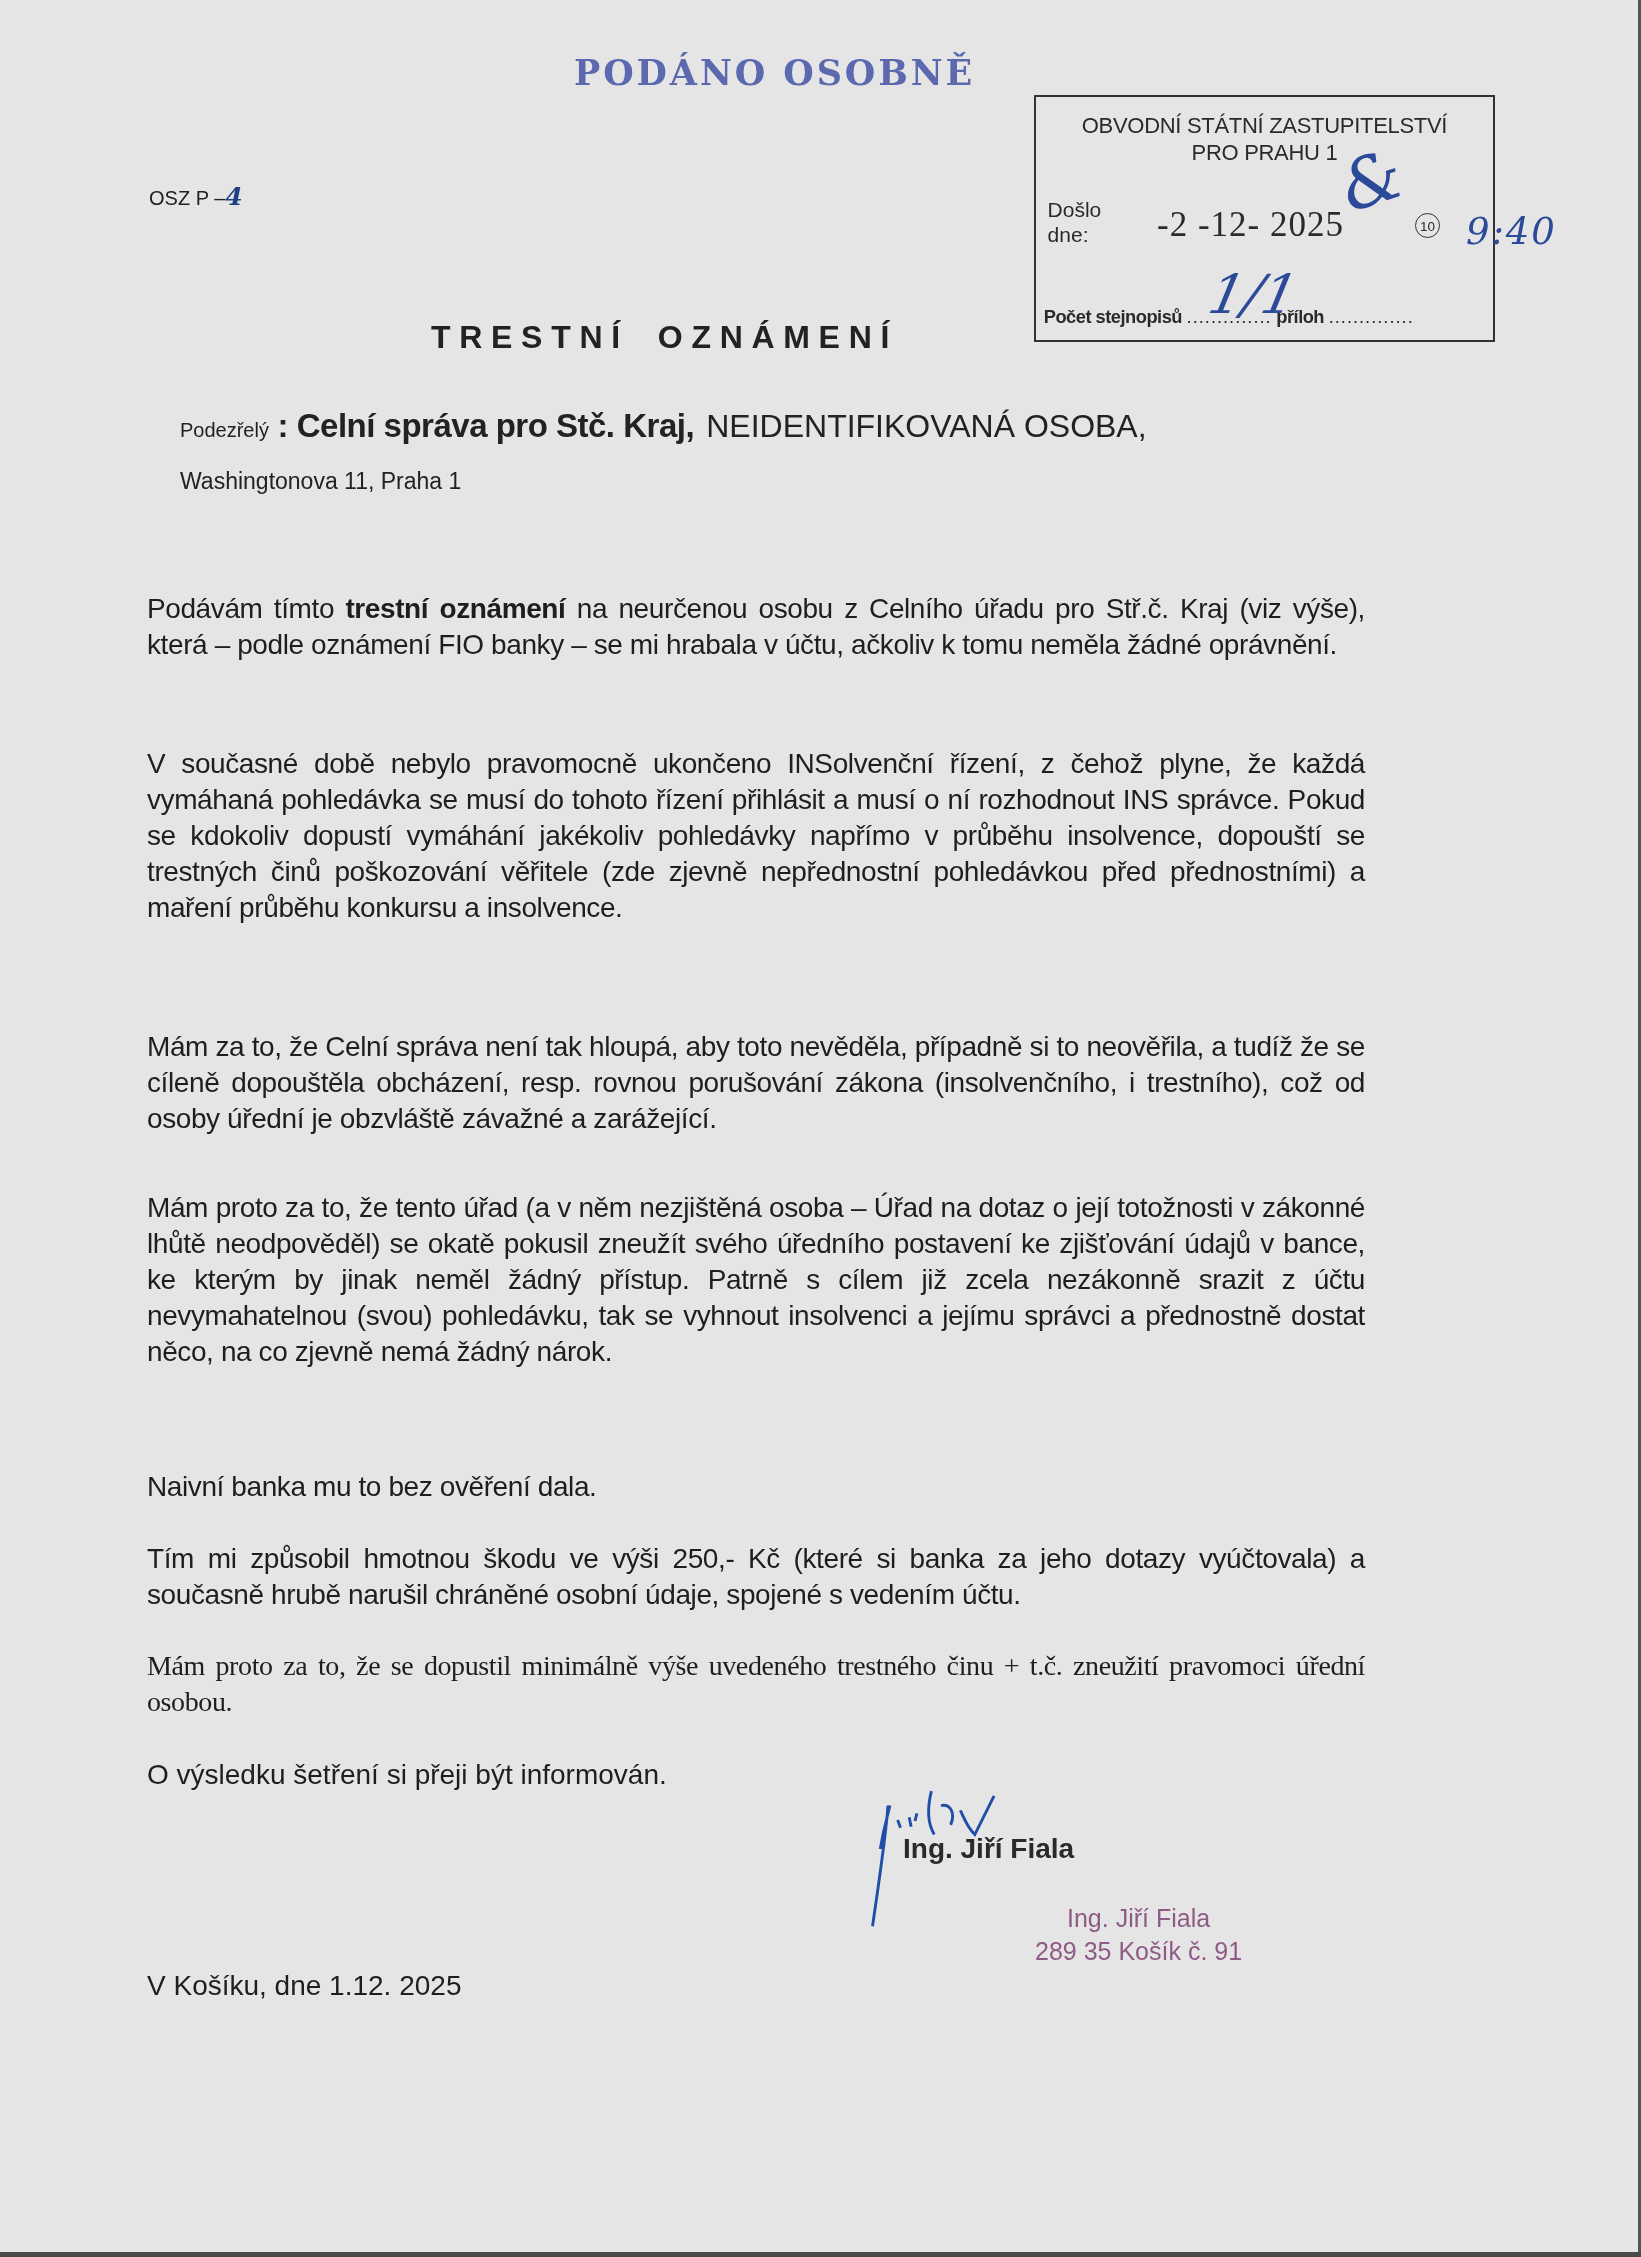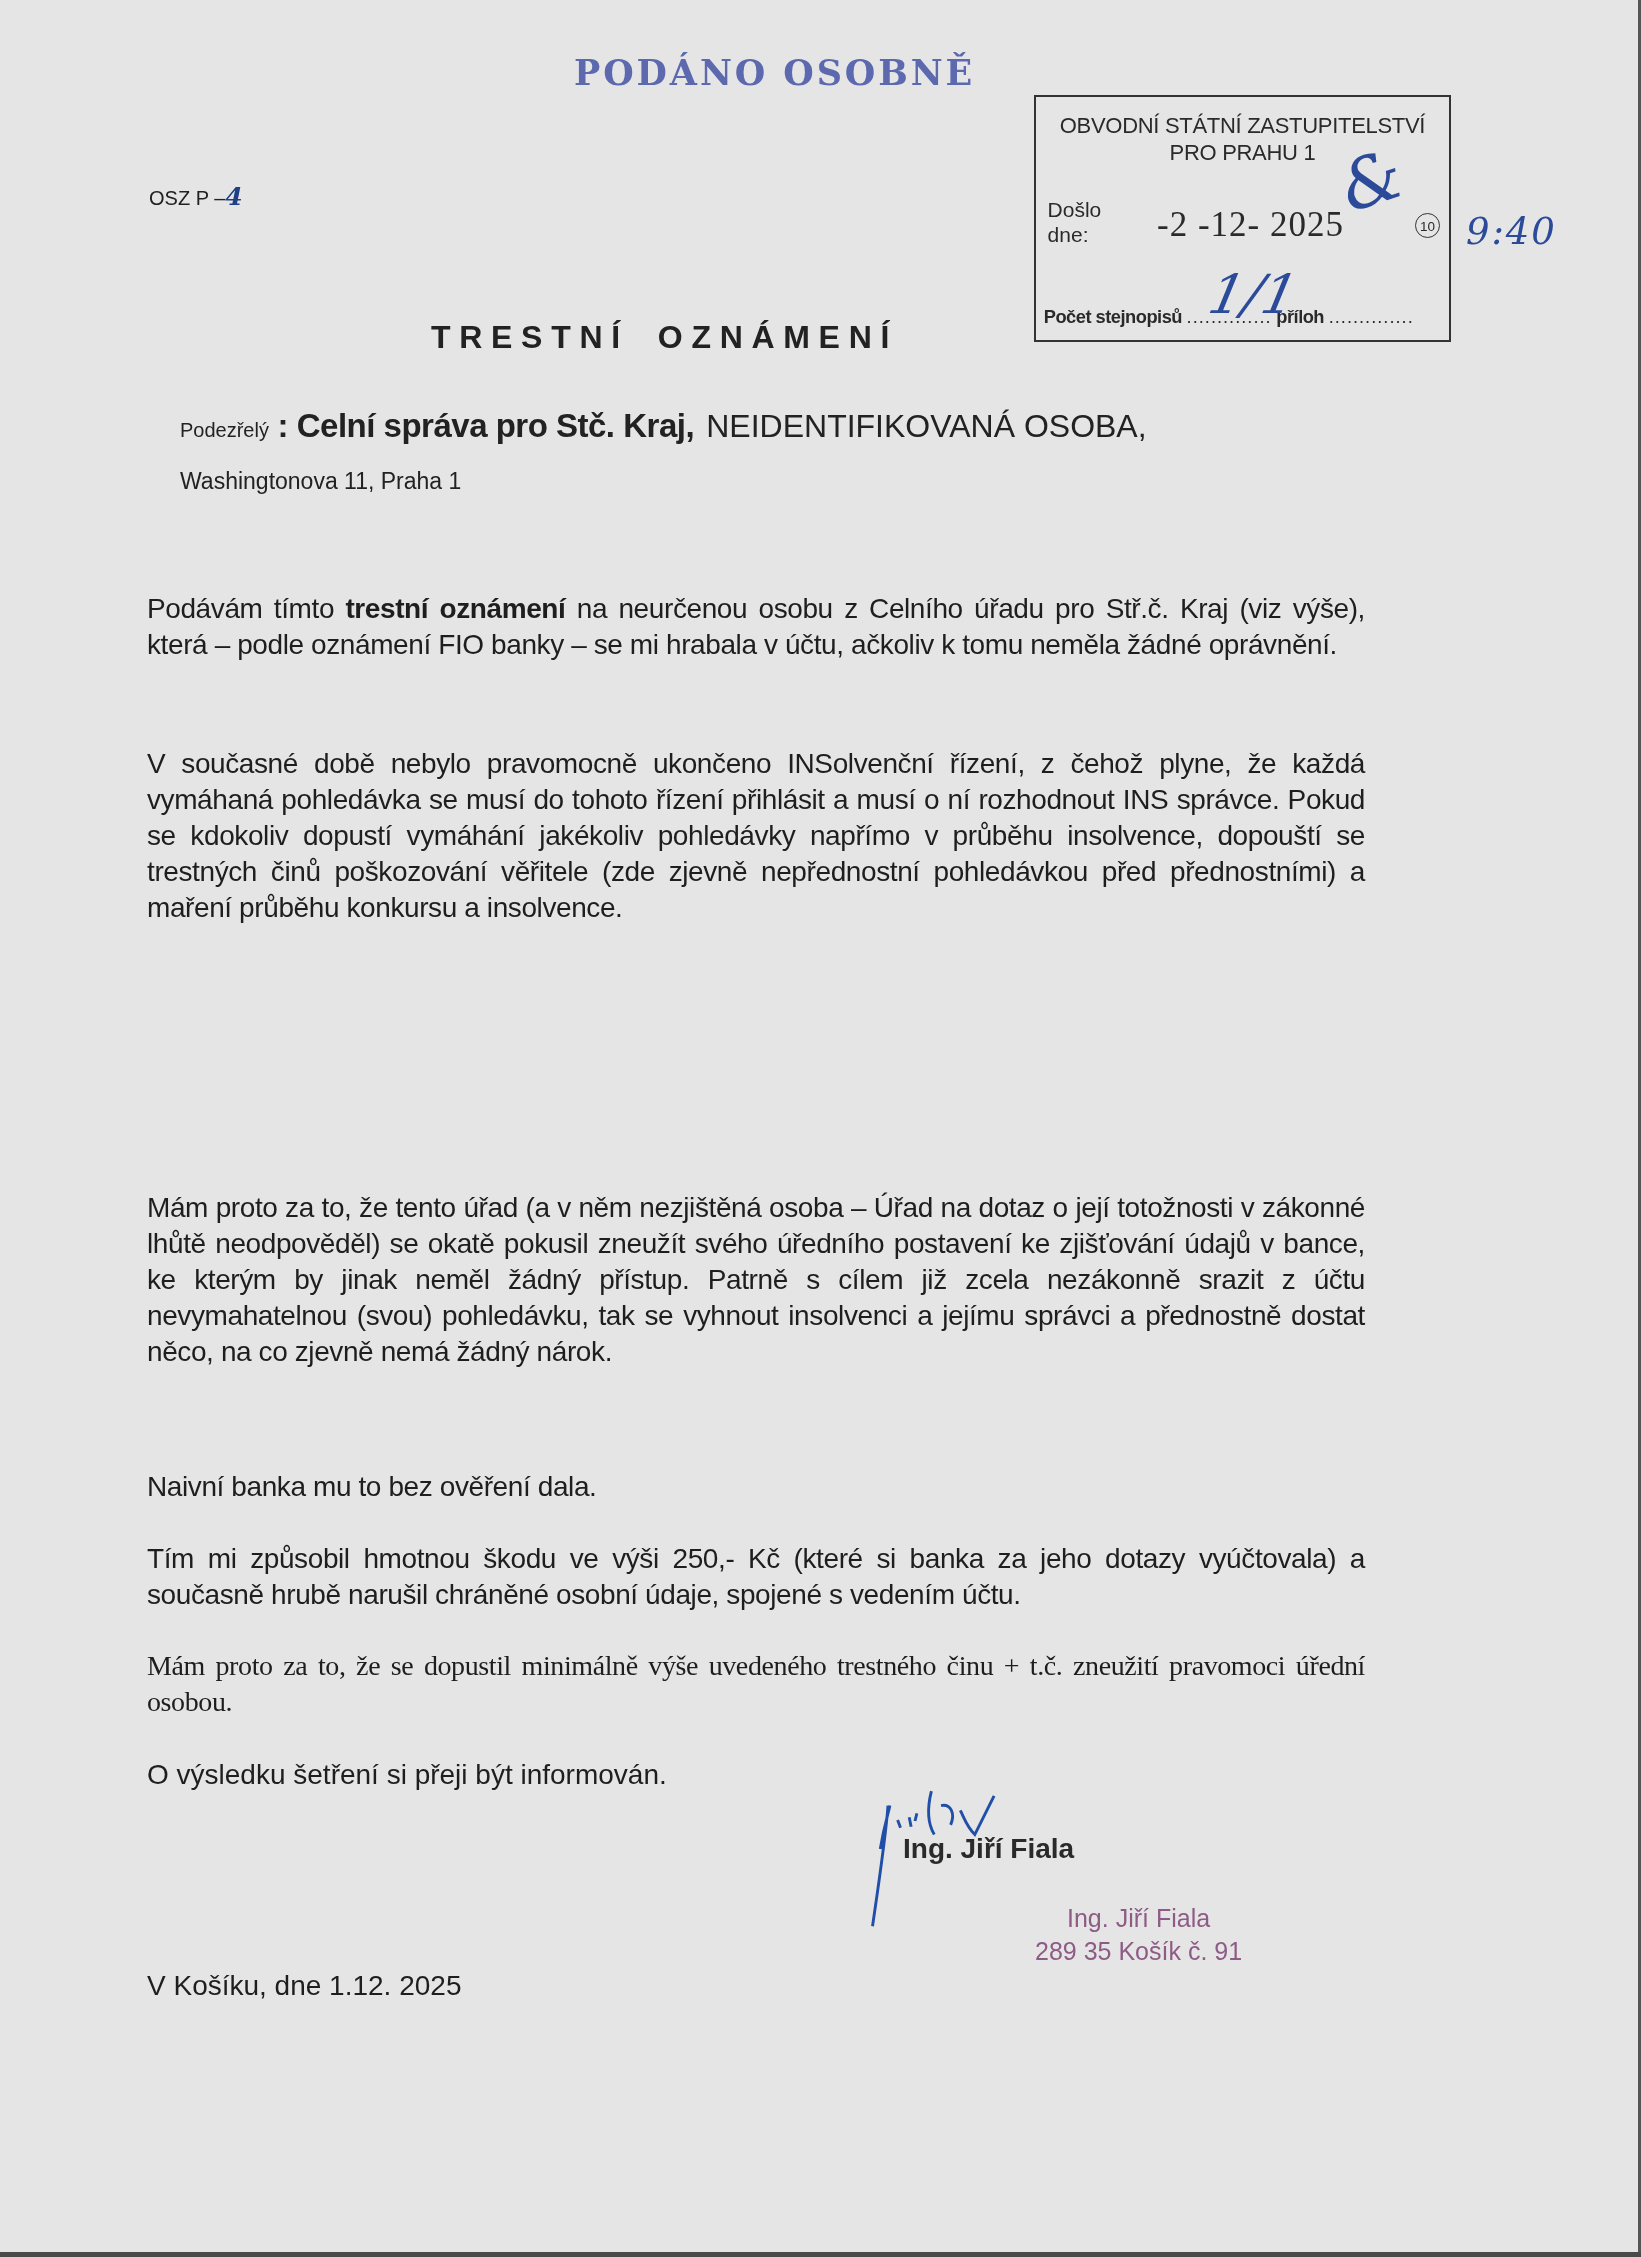--- a/index.html
+++ b/index.html
@@ -17,21 +17,21 @@
     position:absolute; left:574px; top:52px;
     font-family:"DejaVu Serif", serif; font-weight:bold; font-size:35px;
     letter-spacing:2.9px; color:#4a58a8; opacity:0.88;
   }
 
   .ref { position:absolute; left:149px; top:182px; font-size:20px; color:#222; }
   .ref .hand { font-family:"DejaVu Serif", serif; font-style:italic; font-weight:bold; color:#1f3f86; font-size:25px; }
 
   
   .reg-stamp {
-    position:absolute; left:1034px; top:95px; width:417px; height:247px;
+    position:absolute; left:1034px; top:95px; width:461px; height:247px;
     border:2.9px solid #333; border-right-width:2.9px; box-sizing:border-box;
     color:#2a2a2a;
   }
   .reg-title { position:absolute; left:0; right:0; top:15.4px; text-align:center; font-size:22px; line-height:27px; letter-spacing:-0.3px; }
   .reg-doslo { position:absolute; left:11.6px; top:100px; font-size:21px; line-height:25px; }
   .reg-date { position:absolute; left:121px; top:108px; font-size:35px; font-family:Liberation Serif, serif; letter-spacing:1px; }
   .reg-circle { position:absolute; left:379px; top:116px; width:25px; height:25px; border:1.9px solid #333; border-radius:50%; font-size:13.5px; text-align:center; line-height:25px; box-sizing:border-box; }
   .reg-footer { position:absolute; left:7.7px; bottom:11.6px; font-size:18.3px; font-weight:bold; letter-spacing:-0.5px; white-space:nowrap; }
   .reg-footer .dots { font-weight:normal; letter-spacing:1px; }
   .reg-count { position:absolute; left:174px; top:166px; font-family:"DejaVu Serif", serif; font-style:italic; font-size:54px; color:#2b4a9a; transform:skew(-12deg); }
@@ -103,20 +103,21 @@
   <div class="suspect">
     <span class="lbl">Podezřelý</span><b class="name"> : </b><b class="name">Celní správa pro Stč. Kraj,</b>
     <span class="who">NEIDENTIFIKOVANÁ OSOBA,</span>
   </div>
   <div class="address">Washingtonova 11, Praha 1</div>
 
   <div class="body-text" style="top:591px;">
     <span>Podávám tímto </span><b>trestní oznámení</b><span> na neurčenou osobu z Celního úřadu pro Stř.č. Kraj (viz výše), která – podle oznámení FIO banky – se mi hrabala v účtu, ačkoliv k tomu neměla žádné oprávnění.</span>
   </div>
   <div class="body-text" style="top:746px;">V současné době nebylo pravomocně ukončeno INSolvenční řízení, z čehož plyne, že každá vymáhaná pohledávka se musí do tohoto řízení přihlásit a musí o ní rozhodnout INS správce. Pokud se kdokoliv dopustí vymáhání jakékoliv pohledávky napřímo v průběhu insolvence, dopouští se trestných činů poškozování věřitele (zde zjevně nepřednostní pohledávkou před přednostními) a maření průběhu konkursu a insolvence.</div>
+  <div class="body-text" style="top:1029px;">Mám za to, že Celní správa není tak hloupá, aby toto nevěděla, případně si to neověřila, a tudíž že se cíleně dopouštěla obcházení, resp. rovnou porušování zákona (insolvenčního, i trestního), což od osoby úřední je obzvláště závažné a zarážející.</div>
   <div class="body-text" style="top:1190px;">Mám proto za to, že tento úřad (a v něm nezjištěná osoba – Úřad na dotaz o její totožnosti v zákonné lhůtě neodpověděl) se okatě pokusil zneužít svého úředního postavení ke zjišťování údajů v bance, ke kterým by jinak neměl žádný přístup. Patrně s cílem již zcela nezákonně srazit z účtu nevymahatelnou (svou) pohledávku, tak se vyhnout insolvenci a jejímu správci a přednostně dostat něco, na co zjevně nemá žádný nárok.</div>
   <div class="body-text" style="top:1469px;">Naivní banka mu to bez ověření dala.</div>
   <div class="body-text" style="top:1541px;">Tím mi způsobil hmotnou škodu ve výši 250,- Kč (které si banka za jeho dotazy vyúčtovala) a současně hrubě narušil chráněné osobní údaje, spojené s vedením účtu.</div>
   <div class="body-text" style="top:1648px;font-family:Liberation Serif, serif;">Mám proto za to, že se dopustil minimálně výše uvedeného trestného činu + t.č. zneužití pravomoci úřední osobou.</div>
 
   <div class="closing">O výsledku šetření si přeji být informován.</div>
 
   <svg class="signature" viewBox="0 0 200 170">
     <path d="M30 40 C28 70 22 110 14 165 M22 85 C26 60 30 50 32 40" stroke="#1f4fa8" stroke-width="3" fill="none"></path>
     <path d="M40 55 l3 8 M52 52 l2 10 M60 48 l-2 8" stroke="#1f4fa8" stroke-width="3" fill="none"></path>

